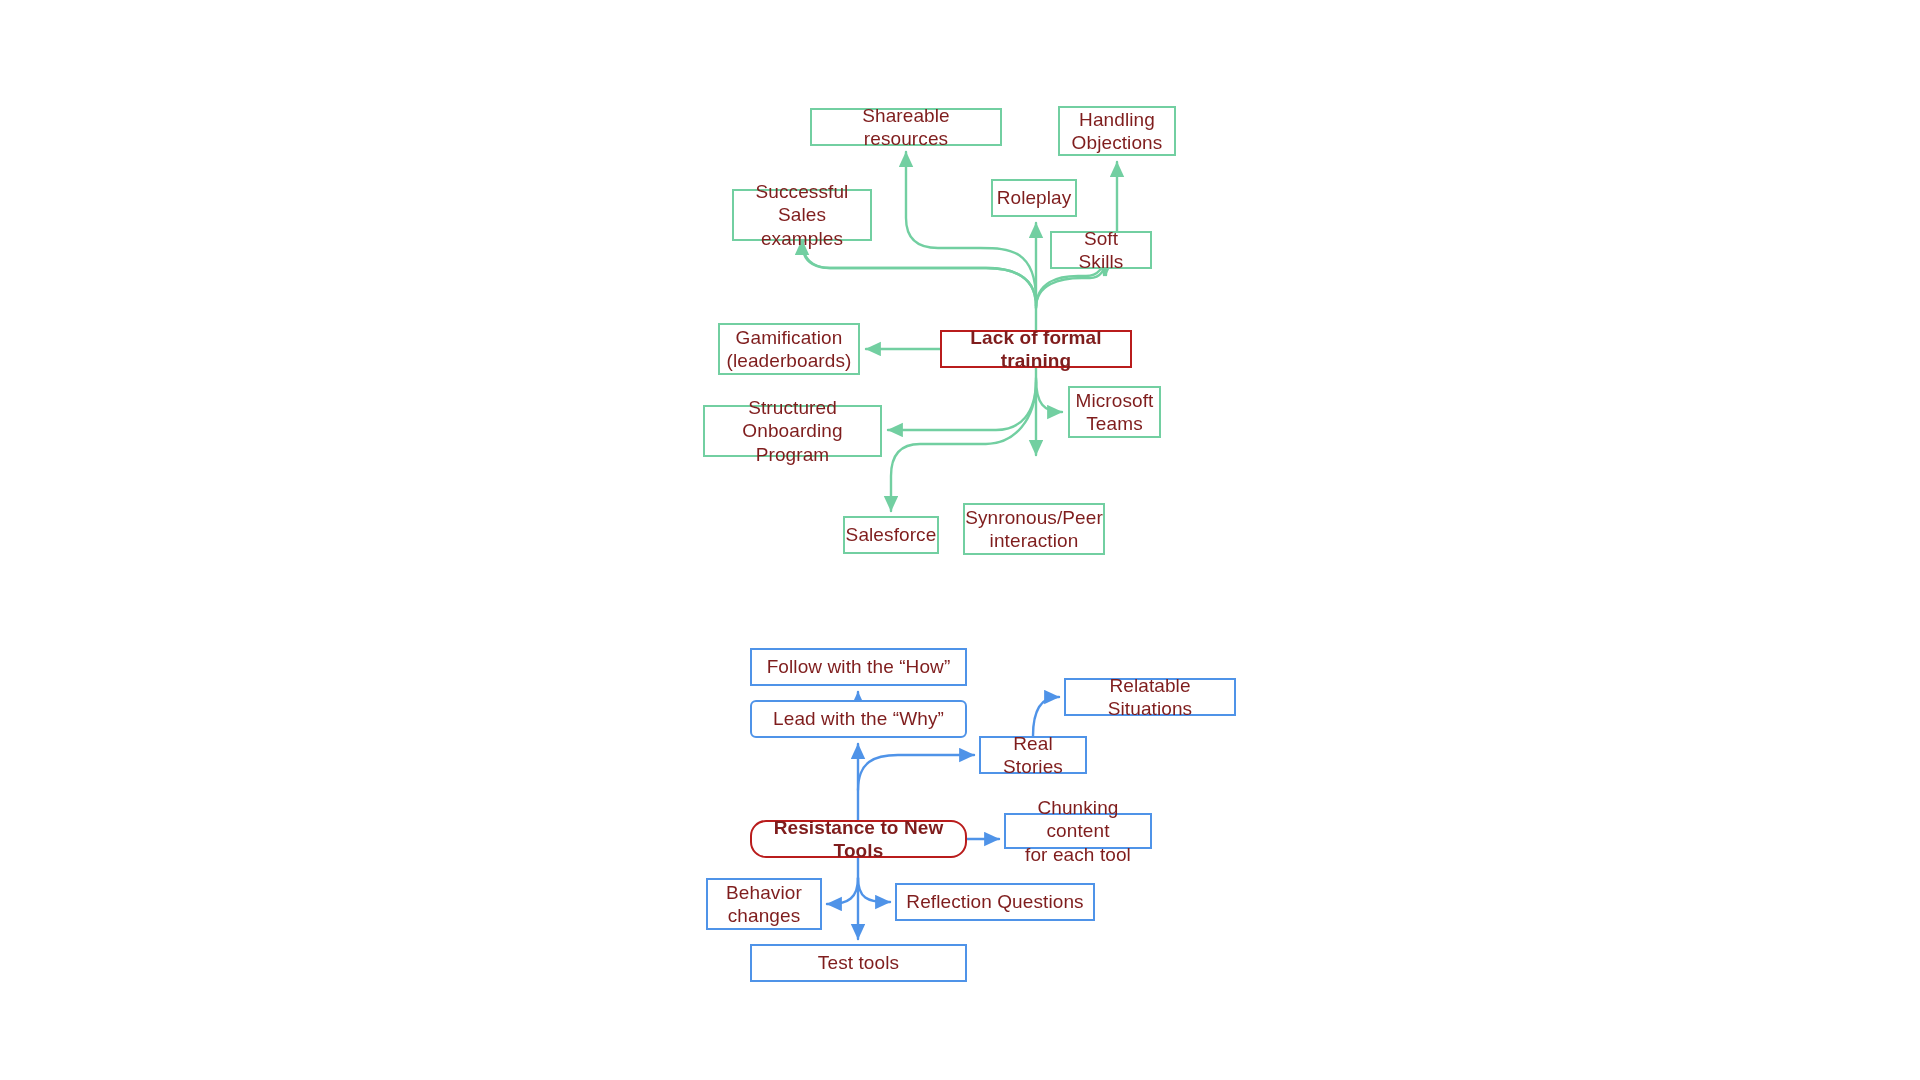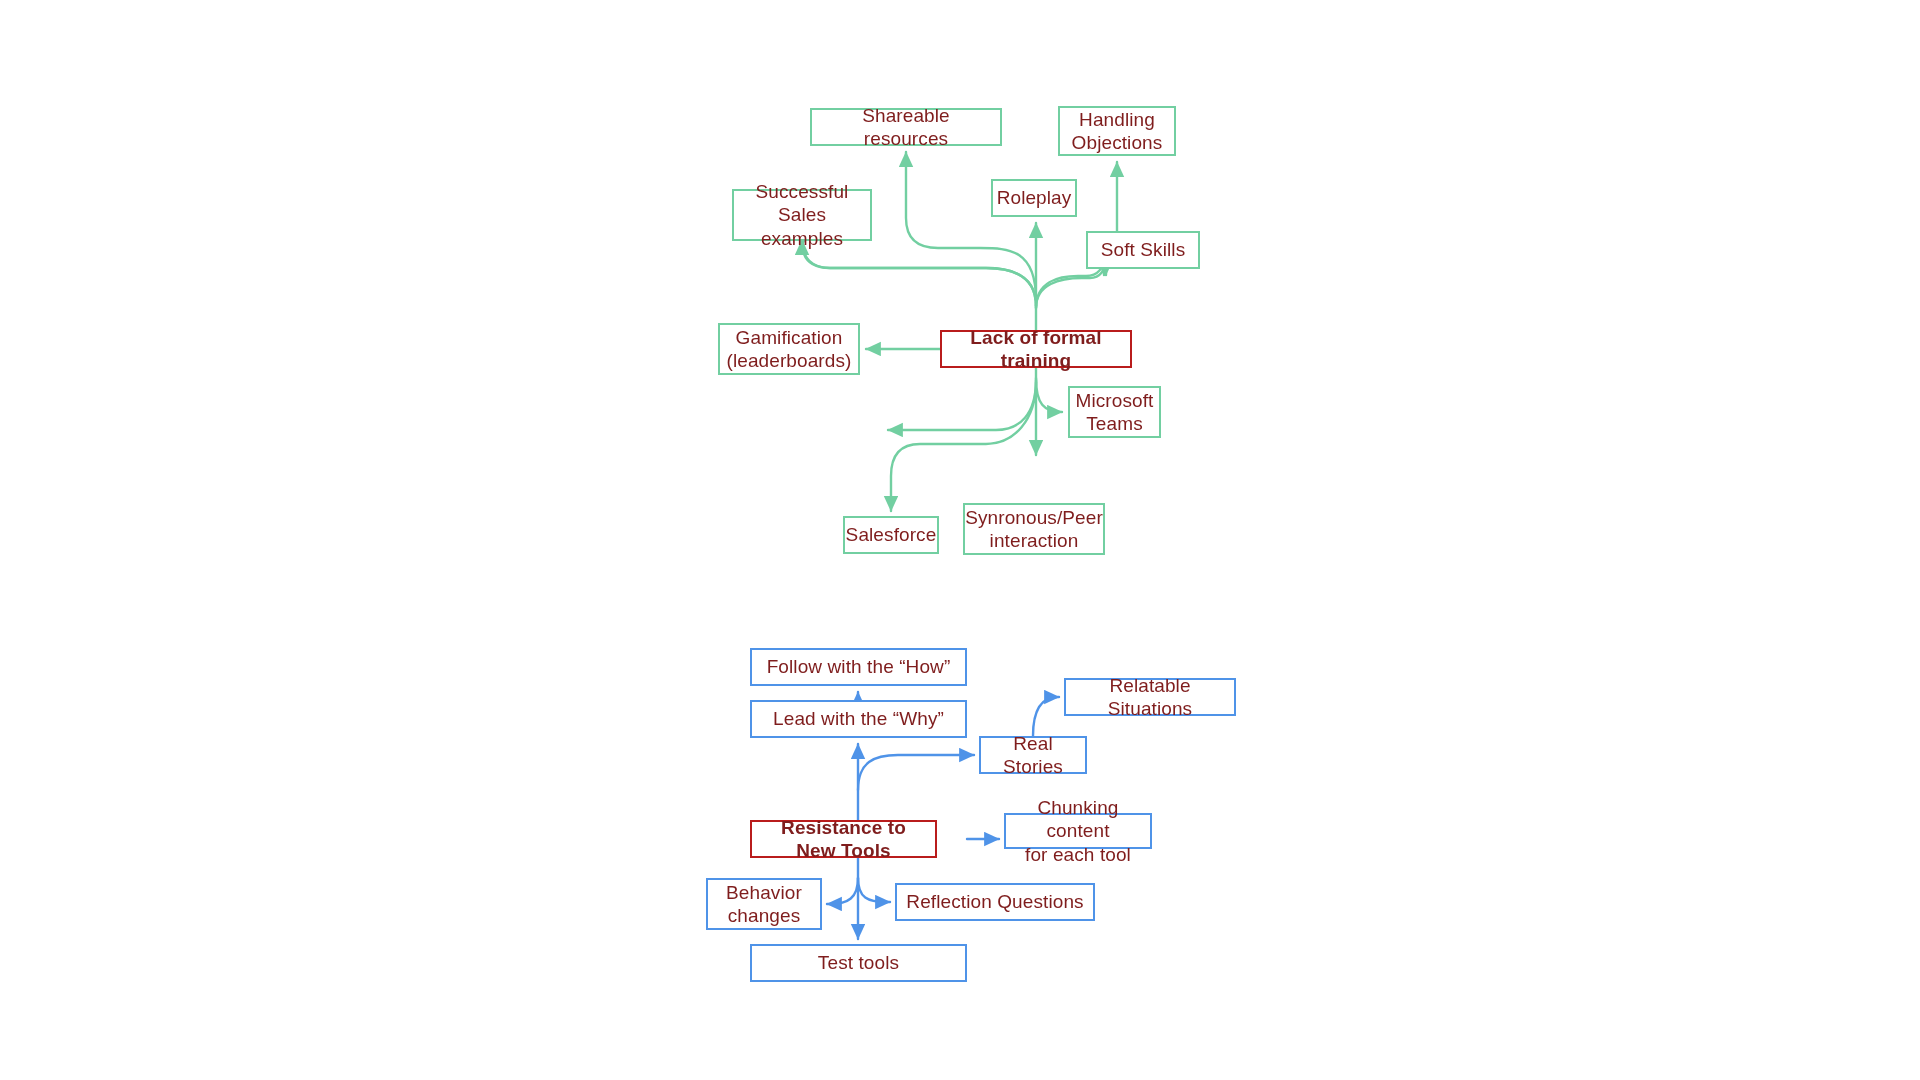--- a/index.html
+++ b/index.html
@@ -111,39 +111,41 @@
   <div class="node green" style="left:810px; top:108px; width:192px; height:38px;">Shareable resources</div>
 
   <div class="node green" style="left:1058px; top:106px; width:118px; height:50px;">Handling
 Objections</div>
 
   <div class="node green" style="left:732px; top:189px; width:140px; height:52px;">Successful Sales
 examples</div>
 
   <div class="node green" style="left:991px; top:179px; width:86px; height:38px;">Roleplay</div>
 
-  <div class="node green" style="left:1050px; top:231px; width:114px; height:38px;margin-left:36px;">Soft Skills</div>
+  <div class="node green" style="left:1050px; top:231px; width:102px; height:38px;">Soft Skills</div>
 
   <div class="node green" style="left:718px; top:323px; width:142px; height:52px;">Gamification
 (leaderboards)</div>
 
+  <div class="node green" style="left:703px; top:405px; width:179px; height:52px;">Structured
+Onboarding Program</div>
 
   <div class="node green" style="left:1068px; top:386px; width:93px; height:52px;">Microsoft
 Teams</div>
 
   <div class="node green" style="left:963px; top:460px; width:142px; height:52px;margin-top:43px;">Synronous/Peer
 interaction</div>
 
   <div class="node green" style="left:843px; top:516px; width:96px; height:38px;">Salesforce</div>
 
-  <div class="node root" style="left:750px; top:820px; width:187px; height:38px;">Resistance to New Tools</div>
+  <div class="node root" style="left:750px; top:820px; width:217px; height:38px;border-radius:16px;">Resistance to New Tools</div>
 
   <div class="node blue" style="left:750px; top:648px; width:217px; height:38px;">Follow with the “How”</div>
 
-  <div class="node blue" style="left:750px; top:700px; width:217px; height:38px;">Lead with the “Why”</div>
+  <div class="node blue" style="left:750px; top:700px; width:217px; height:38px;border-radius:6px;">Lead with the “Why”</div>
 
   <div class="node blue" style="left:1064px; top:678px; width:172px; height:38px;">Relatable Situations</div>
 
   <div class="node blue" style="left:979px; top:736px; width:108px; height:38px;">Real Stories</div>
 
   <div class="node blue" style="left:1004px; top:813px; width:148px; height:36px;">Chunking content
 for each tool</div>
 
   <div class="node blue" style="left:895px; top:883px; width:200px; height:38px;">Reflection Questions</div>
 

